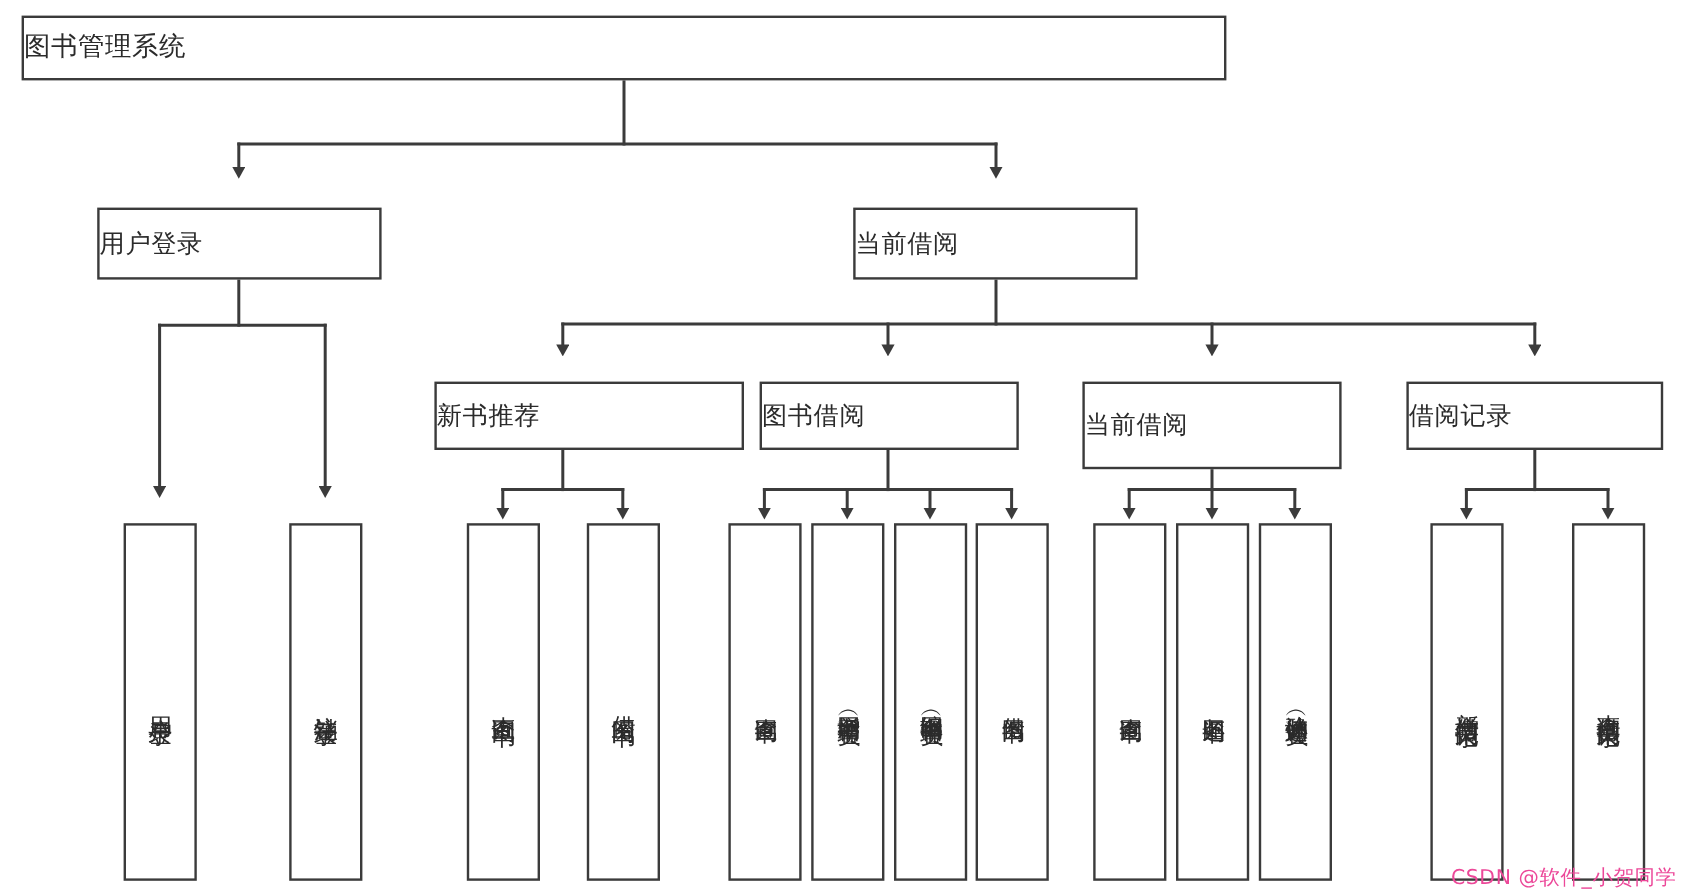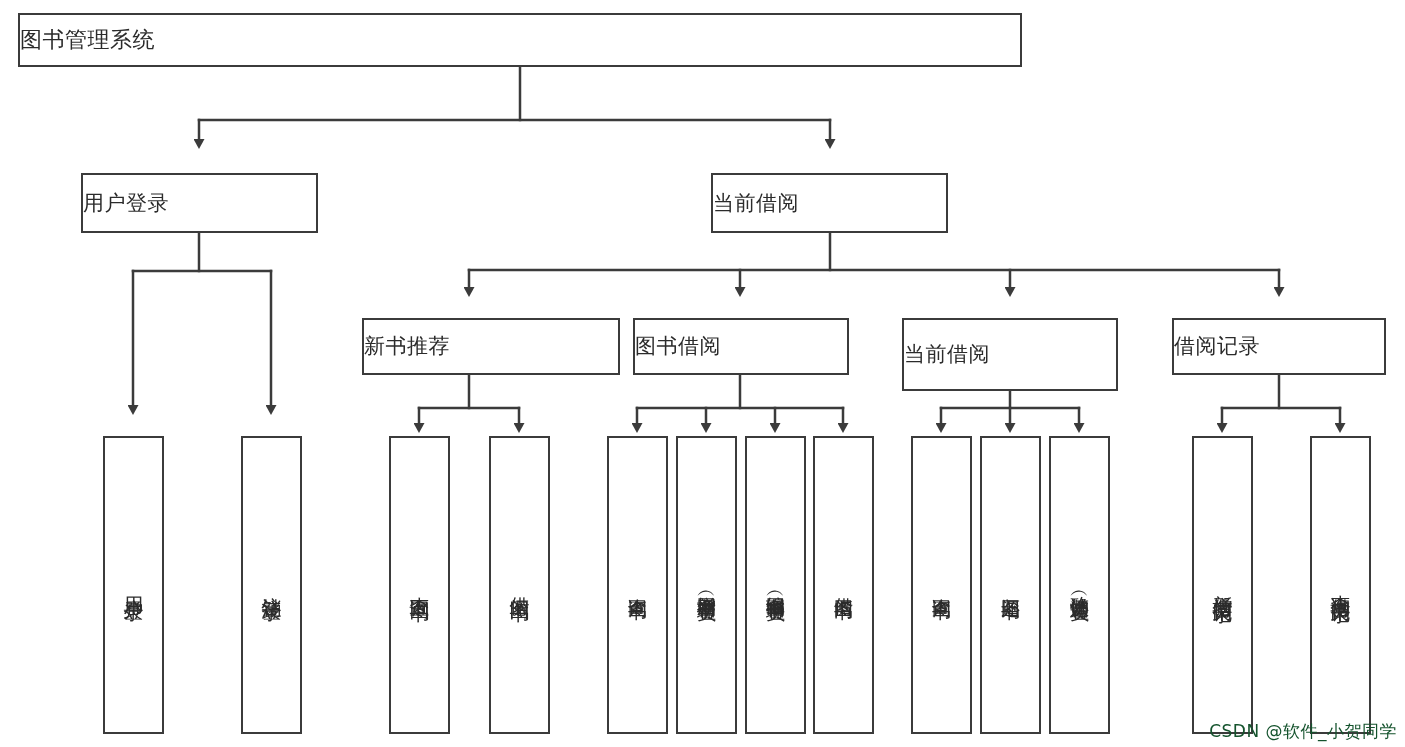--- a/index.html
+++ b/index.html
@@ -65,21 +65,21 @@
   }
   .node.vert.narrow .label {
     font-size: 19px;
     letter-spacing: 1px;
   }
   #watermark {
     position: absolute;
     right: 8px;
     bottom: 4px;
     font-size: 17px;
-    color: #14532d;
+    color: #ec4899;
     letter-spacing: 0.5px;
     user-select: none;
   }
 </style>
 </head>
 <body>
 
 <div id="diagram-root">
 
   <svg id="connectors" viewBox="0 0 1405 747" xmlns="http://www.w3.org/2000/svg">

